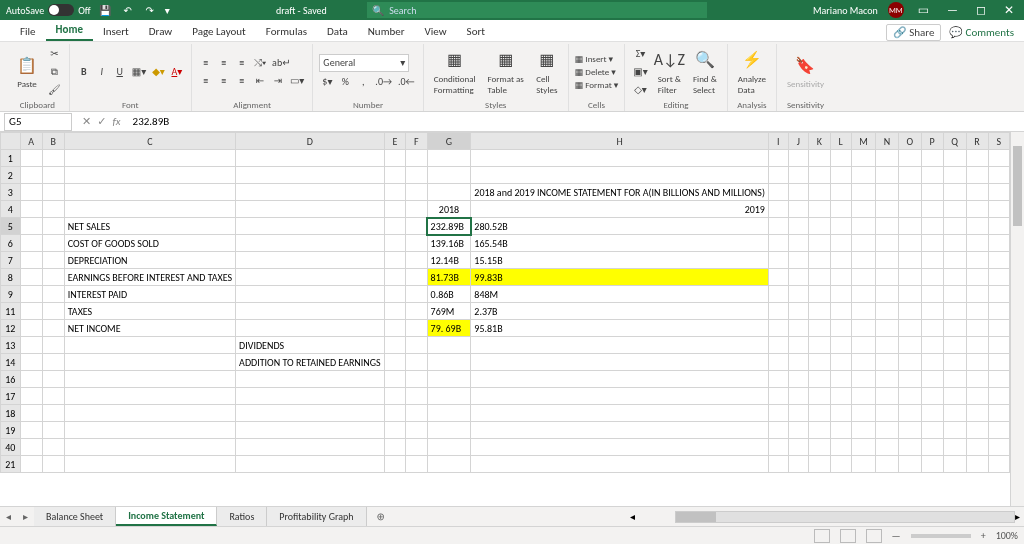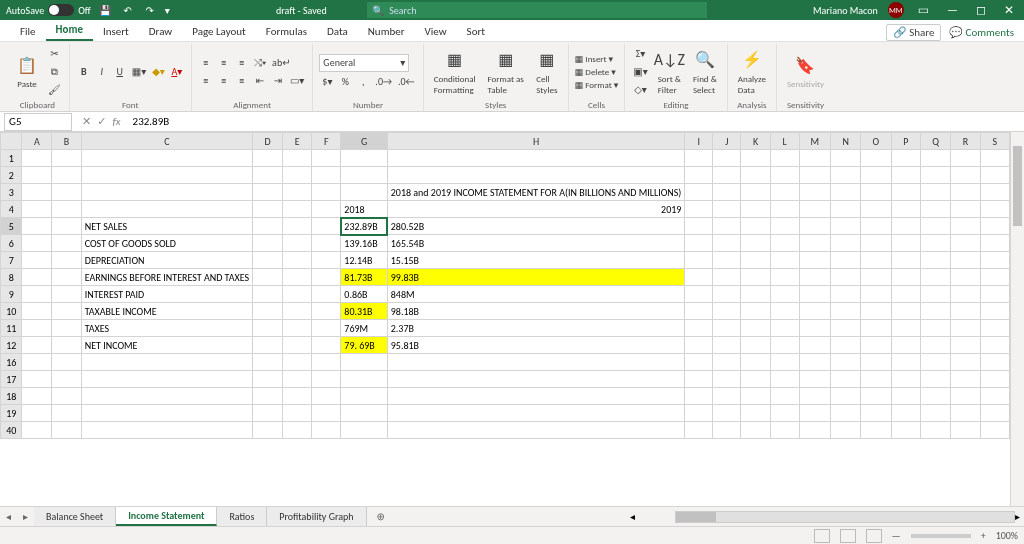--- a/index.html
+++ b/index.html
@@ -361,21 +361,21 @@
             <td class=" " style=""></td>
           </tr>
           <tr>
             <th class="">4</th>
             <td class=" " style=""></td>
             <td class=" " style=""></td>
             <td class=" " style=""></td>
             <td class=" " style=""></td>
             <td class=" " style=""></td>
             <td class=" " style=""></td>
-            <td class=" " style="text-align:left">2018</td>
+            <td class=" " style="text-align:center">2018</td>
             <td class=" " style="text-align:right">2019</td>
             <td class=" " style=""></td>
             <td class=" " style=""></td>
             <td class=" " style=""></td>
             <td class=" " style=""></td>
             <td class=" " style=""></td>
             <td class=" " style=""></td>
             <td class=" " style=""></td>
             <td class=" " style=""></td>
             <td class=" " style=""></td>
@@ -486,42 +486,20 @@
             <td class=" " style=""></td>
             <td class=" " style=""></td>
             <td class=" " style=""></td>
             <td class=" " style=""></td>
             <td class=" " style=""></td>
             <td class=" " style=""></td>
             <td class=" " style=""></td>
             <td class=" " style=""></td>
           </tr>
           <tr>
-            <th class="">10</th>
-            <td class=" " style=""></td>
-            <td class=" " style=""></td>
-            <td class=" " style="overflow:visible">TAXABLE INCOME</td>
-            <td class=" " style=""></td>
-            <td class=" " style=""></td>
-            <td class=" " style=""></td>
-            <td class="hl " style="">80.31B</td>
-            <td class=" " style="">98.18B</td>
-            <td class=" " style=""></td>
-            <td class=" " style=""></td>
-            <td class=" " style=""></td>
-            <td class=" " style=""></td>
-            <td class=" " style=""></td>
-            <td class=" " style=""></td>
-            <td class=" " style=""></td>
-            <td class=" " style=""></td>
-            <td class=" " style=""></td>
-            <td class=" " style=""></td>
-            <td class=" " style=""></td>
-          </tr>
-          <tr>
             <th class="">11</th>
             <td class=" " style=""></td>
             <td class=" " style=""></td>
             <td class=" " style="overflow:visible">TAXES</td>
             <td class=" " style=""></td>
             <td class=" " style=""></td>
             <td class=" " style=""></td>
             <td class=" " style="">769M</td>
             <td class=" " style="">2.37B</td>
             <td class=" " style=""></td>
@@ -552,20 +530,64 @@
             <td class=" " style=""></td>
             <td class=" " style=""></td>
             <td class=" " style=""></td>
             <td class=" " style=""></td>
             <td class=" " style=""></td>
             <td class=" " style=""></td>
             <td class=" " style=""></td>
             <td class=" " style=""></td>
           </tr>
           <tr>
+            <th class="">13</th>
+            <td class=" " style=""></td>
+            <td class=" " style=""></td>
+            <td class=" " style=""></td>
+            <td class=" " style="overflow:visible">DIVIDENDS</td>
+            <td class=" " style=""></td>
+            <td class=" " style=""></td>
+            <td class=" " style=""></td>
+            <td class=" " style=""></td>
+            <td class=" " style=""></td>
+            <td class=" " style=""></td>
+            <td class=" " style=""></td>
+            <td class=" " style=""></td>
+            <td class=" " style=""></td>
+            <td class=" " style=""></td>
+            <td class=" " style=""></td>
+            <td class=" " style=""></td>
+            <td class=" " style=""></td>
+            <td class=" " style=""></td>
+            <td class=" " style=""></td>
+          </tr>
+          <tr>
+            <th class="">14</th>
+            <td class=" " style=""></td>
+            <td class=" " style=""></td>
+            <td class=" " style=""></td>
+            <td class=" " style="overflow:visible">ADDITION TO RETAINED EARNINGS</td>
+            <td class=" " style=""></td>
+            <td class=" " style=""></td>
+            <td class=" " style=""></td>
+            <td class=" " style=""></td>
+            <td class=" " style=""></td>
+            <td class=" " style=""></td>
+            <td class=" " style=""></td>
+            <td class=" " style=""></td>
+            <td class=" " style=""></td>
+            <td class=" " style=""></td>
+            <td class=" " style=""></td>
+            <td class=" " style=""></td>
+            <td class=" " style=""></td>
+            <td class=" " style=""></td>
+            <td class=" " style=""></td>
+          </tr>
+          <tr>
             <th class="">16</th>
             <td class=" " style=""></td>
             <td class=" " style=""></td>
             <td class=" " style=""></td>
             <td class=" " style=""></td>
             <td class=" " style=""></td>
             <td class=" " style=""></td>
             <td class=" " style=""></td>
             <td class=" " style=""></td>
             <td class=" " style=""></td>
@@ -641,20 +663,42 @@
             <td class=" " style=""></td>
             <td class=" " style=""></td>
             <td class=" " style=""></td>
             <td class=" " style=""></td>
             <td class=" " style=""></td>
             <td class=" " style=""></td>
             <td class=" " style=""></td>
           </tr>
           <tr>
             <th class="">40</th>
+            <td class=" " style=""></td>
+            <td class=" " style=""></td>
+            <td class=" " style=""></td>
+            <td class=" " style=""></td>
+            <td class=" " style=""></td>
+            <td class=" " style=""></td>
+            <td class=" " style=""></td>
+            <td class=" " style=""></td>
+            <td class=" " style=""></td>
+            <td class=" " style=""></td>
+            <td class=" " style=""></td>
+            <td class=" " style=""></td>
+            <td class=" " style=""></td>
+            <td class=" " style=""></td>
+            <td class=" " style=""></td>
+            <td class=" " style=""></td>
+            <td class=" " style=""></td>
+            <td class=" " style=""></td>
+            <td class=" " style=""></td>
+          </tr>
+          <tr>
+            <th class="">21</th>
             <td class=" " style=""></td>
             <td class=" " style=""></td>
             <td class=" " style=""></td>
             <td class=" " style=""></td>
             <td class=" " style=""></td>
             <td class=" " style=""></td>
             <td class=" " style=""></td>
             <td class=" " style=""></td>
             <td class=" " style=""></td>
             <td class=" " style=""></td>

